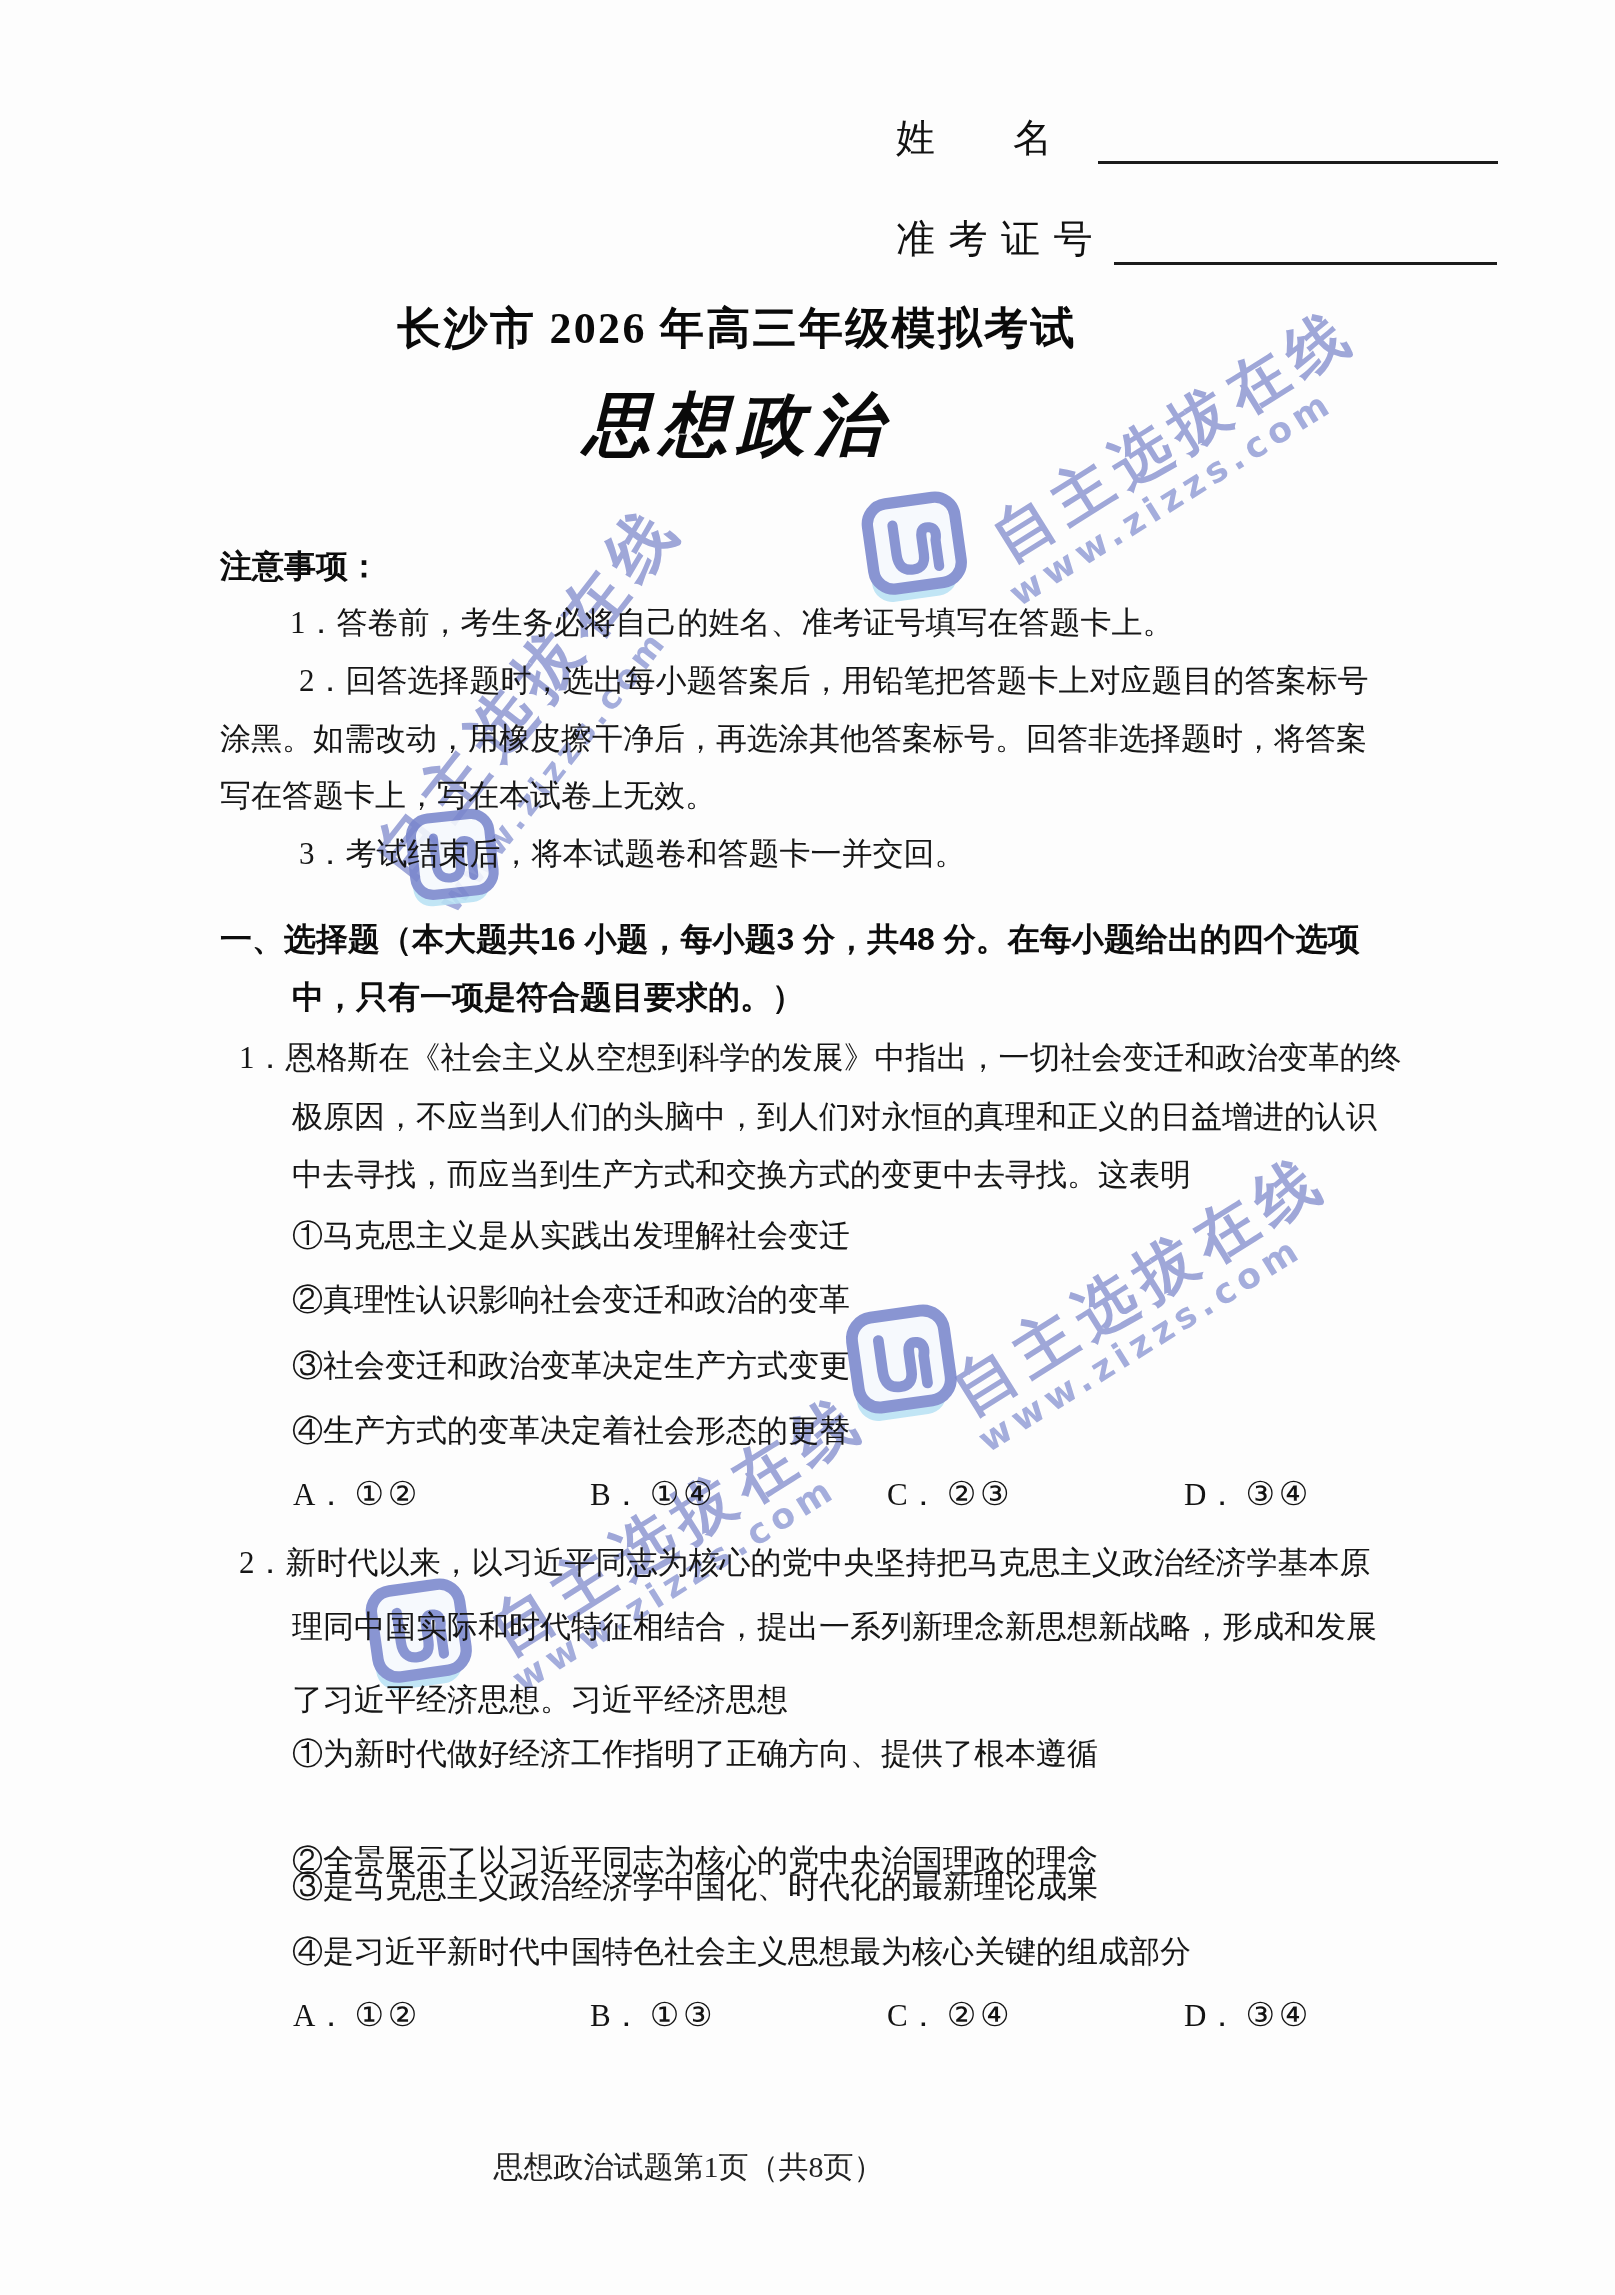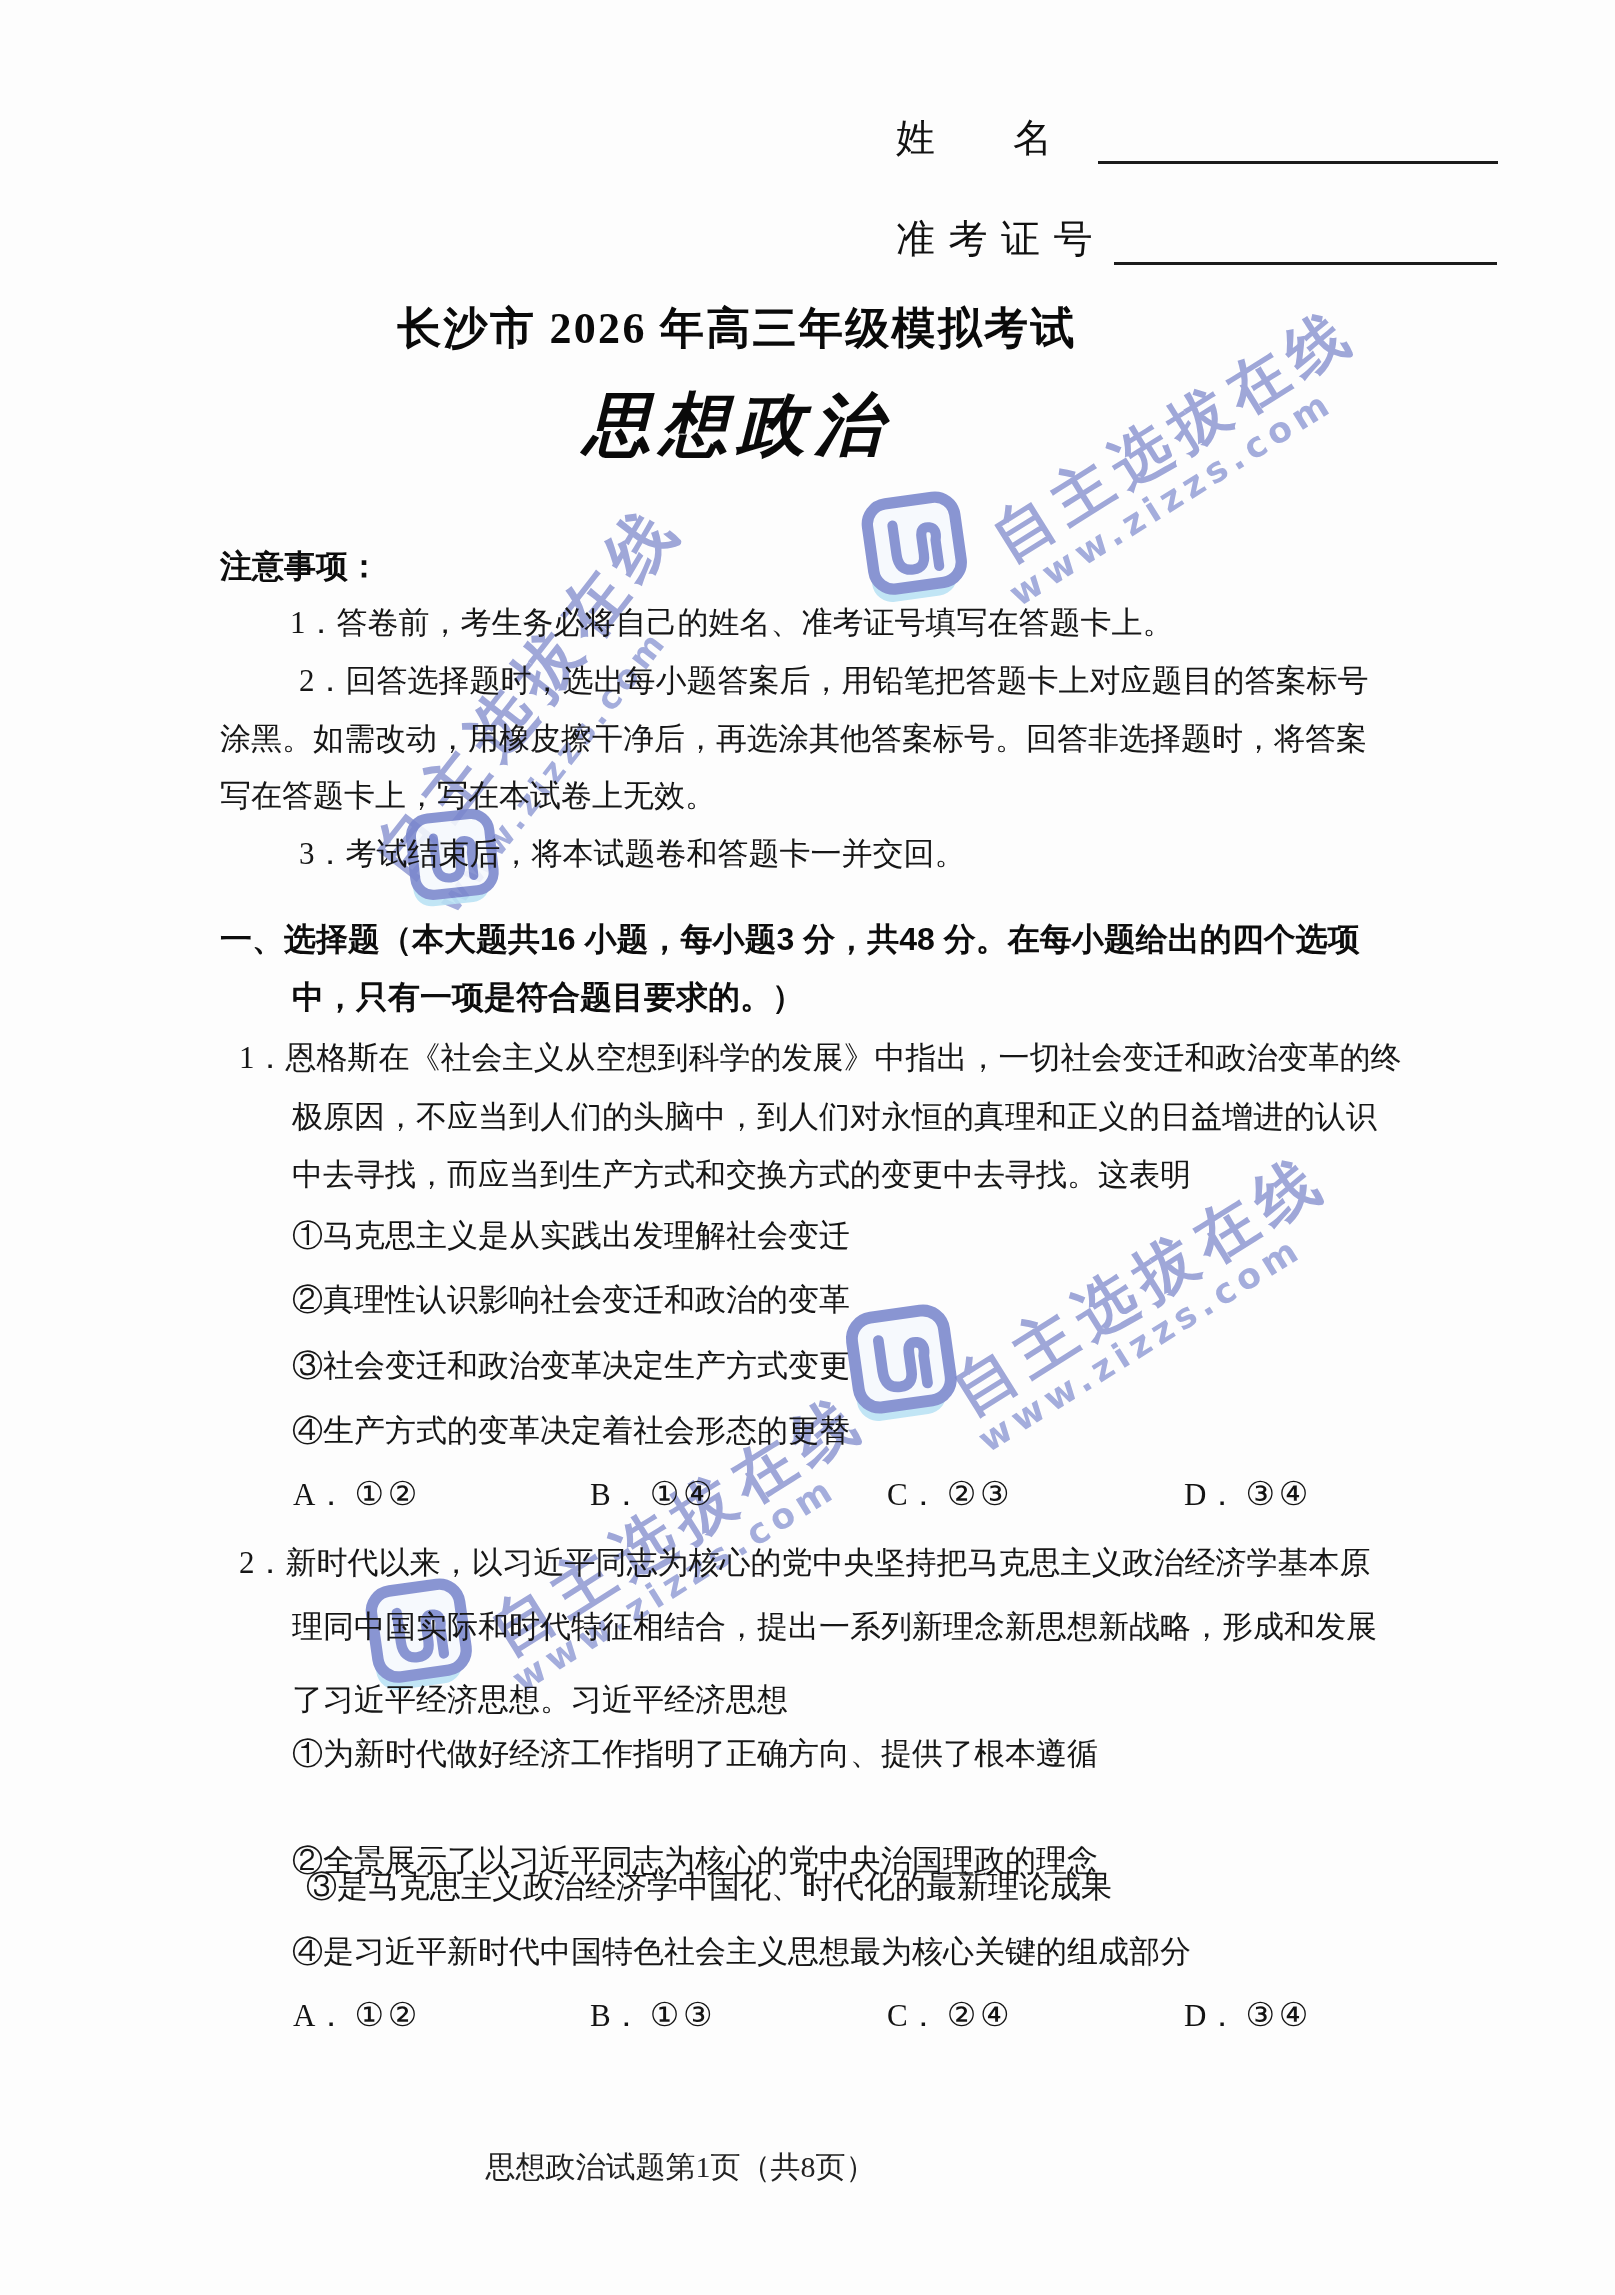--- a/index.html
+++ b/index.html
@@ -9,21 +9,21 @@
   }
   .line{position:absolute;white-space:nowrap;font-size:31px;line-height:1.25;color:#161616;}
   .hsans{font-family:"Liberation Sans",sans-serif;font-weight:700;font-size:32px;color:#0d0d0d;}
   .center-band{position:absolute;left:0;width:1474px;text-align:center;}
   .doc-title{font-size:44px;font-weight:700;letter-spacing:2.3px;color:#0a0a0a;}
   .doc-subtitle{font-family:"Liberation Sans",sans-serif;font-size:68px;font-weight:900;letter-spacing:9px;color:#0a0a0a;font-style:italic;}
   .field-label{position:absolute;font-size:39px;color:#111;}
   .blank{position:absolute;border-bottom:3px solid #1c1c1c;height:35px;}
   .opt{position:absolute;font-size:31px;white-space:nowrap;}
   .opt .circ{letter-spacing:3.8px;font-size:33px;margin-left:8px;}
-  .footer{position:absolute;left:0;width:1361px;text-align:center;font-size:30px;color:#222;}
+  .footer{position:absolute;left:8px;width:1361px;text-align:center;font-size:30px;color:#222;}
   
   .wm-text{position:absolute;font-family:"DejaVu Sans",sans-serif;font-weight:700;
     color:#7b86cb;opacity:.72;letter-spacing:9px;transform-origin:0 0;pointer-events:none;}
   .wm-url{position:absolute;font-family:"DejaVu Sans",sans-serif;font-weight:600;
     color:#7f8ccf;opacity:.7;transform-origin:0 0;pointer-events:none;}
   .wm-logo{position:absolute;pointer-events:none;opacity:.88;}
   .r32{transform:rotate(-32deg);}
   .r52{transform:rotate(-52deg);}
 </style>
 </head>
@@ -113,21 +113,21 @@
 </div>
 
 <div class="line" style="left:239px;top:1544px;">
   <span>2．</span><span>新时代以来，以习近平同志为核心的党中央坚持把马克思主义政治经济学基本原</span>
 </div>
 <div class="line" style="left:292px;top:1608px;">理同中国实际和时代特征相结合，提出一系列新理念新思想新战略，形成和发展</div>
 <div class="line" style="left:292px;top:1673px;margin-top:8px;">了习近平经济思想。习近平经济思想</div>
 
 <div class="line" style="left:292px;top:1735px;">①为新时代做好经济工作指明了正确方向、提供了根本遵循</div>
 <div class="line" style="left:292px;top:1802px;margin-top:40px;">②全景展示了以习近平同志为核心的党中央治国理政的理念</div>
-<div class="line" style="left:306px;top:1868px;">③是马克思主义政治经济学中国化、时代化的最新理论成果</div>
+<div class="line" style="left:292px;top:1868px;">③是马克思主义政治经济学中国化、时代化的最新理论成果</div>
 <div class="line" style="left:292px;top:1933px;">④是习近平新时代中国特色社会主义思想最为核心关键的组成部分</div>
 
 <div class="opt" style="left:293px;top:1995px;">
   <span>A．</span><span class="circ">①②</span>
 </div>
 <div class="opt" style="left:590px;top:1995px;">
   <span>B．</span><span class="circ">①③</span>
 </div>
 <div class="opt" style="left:887px;top:1995px;">
   <span>C．</span><span class="circ">②④</span>

